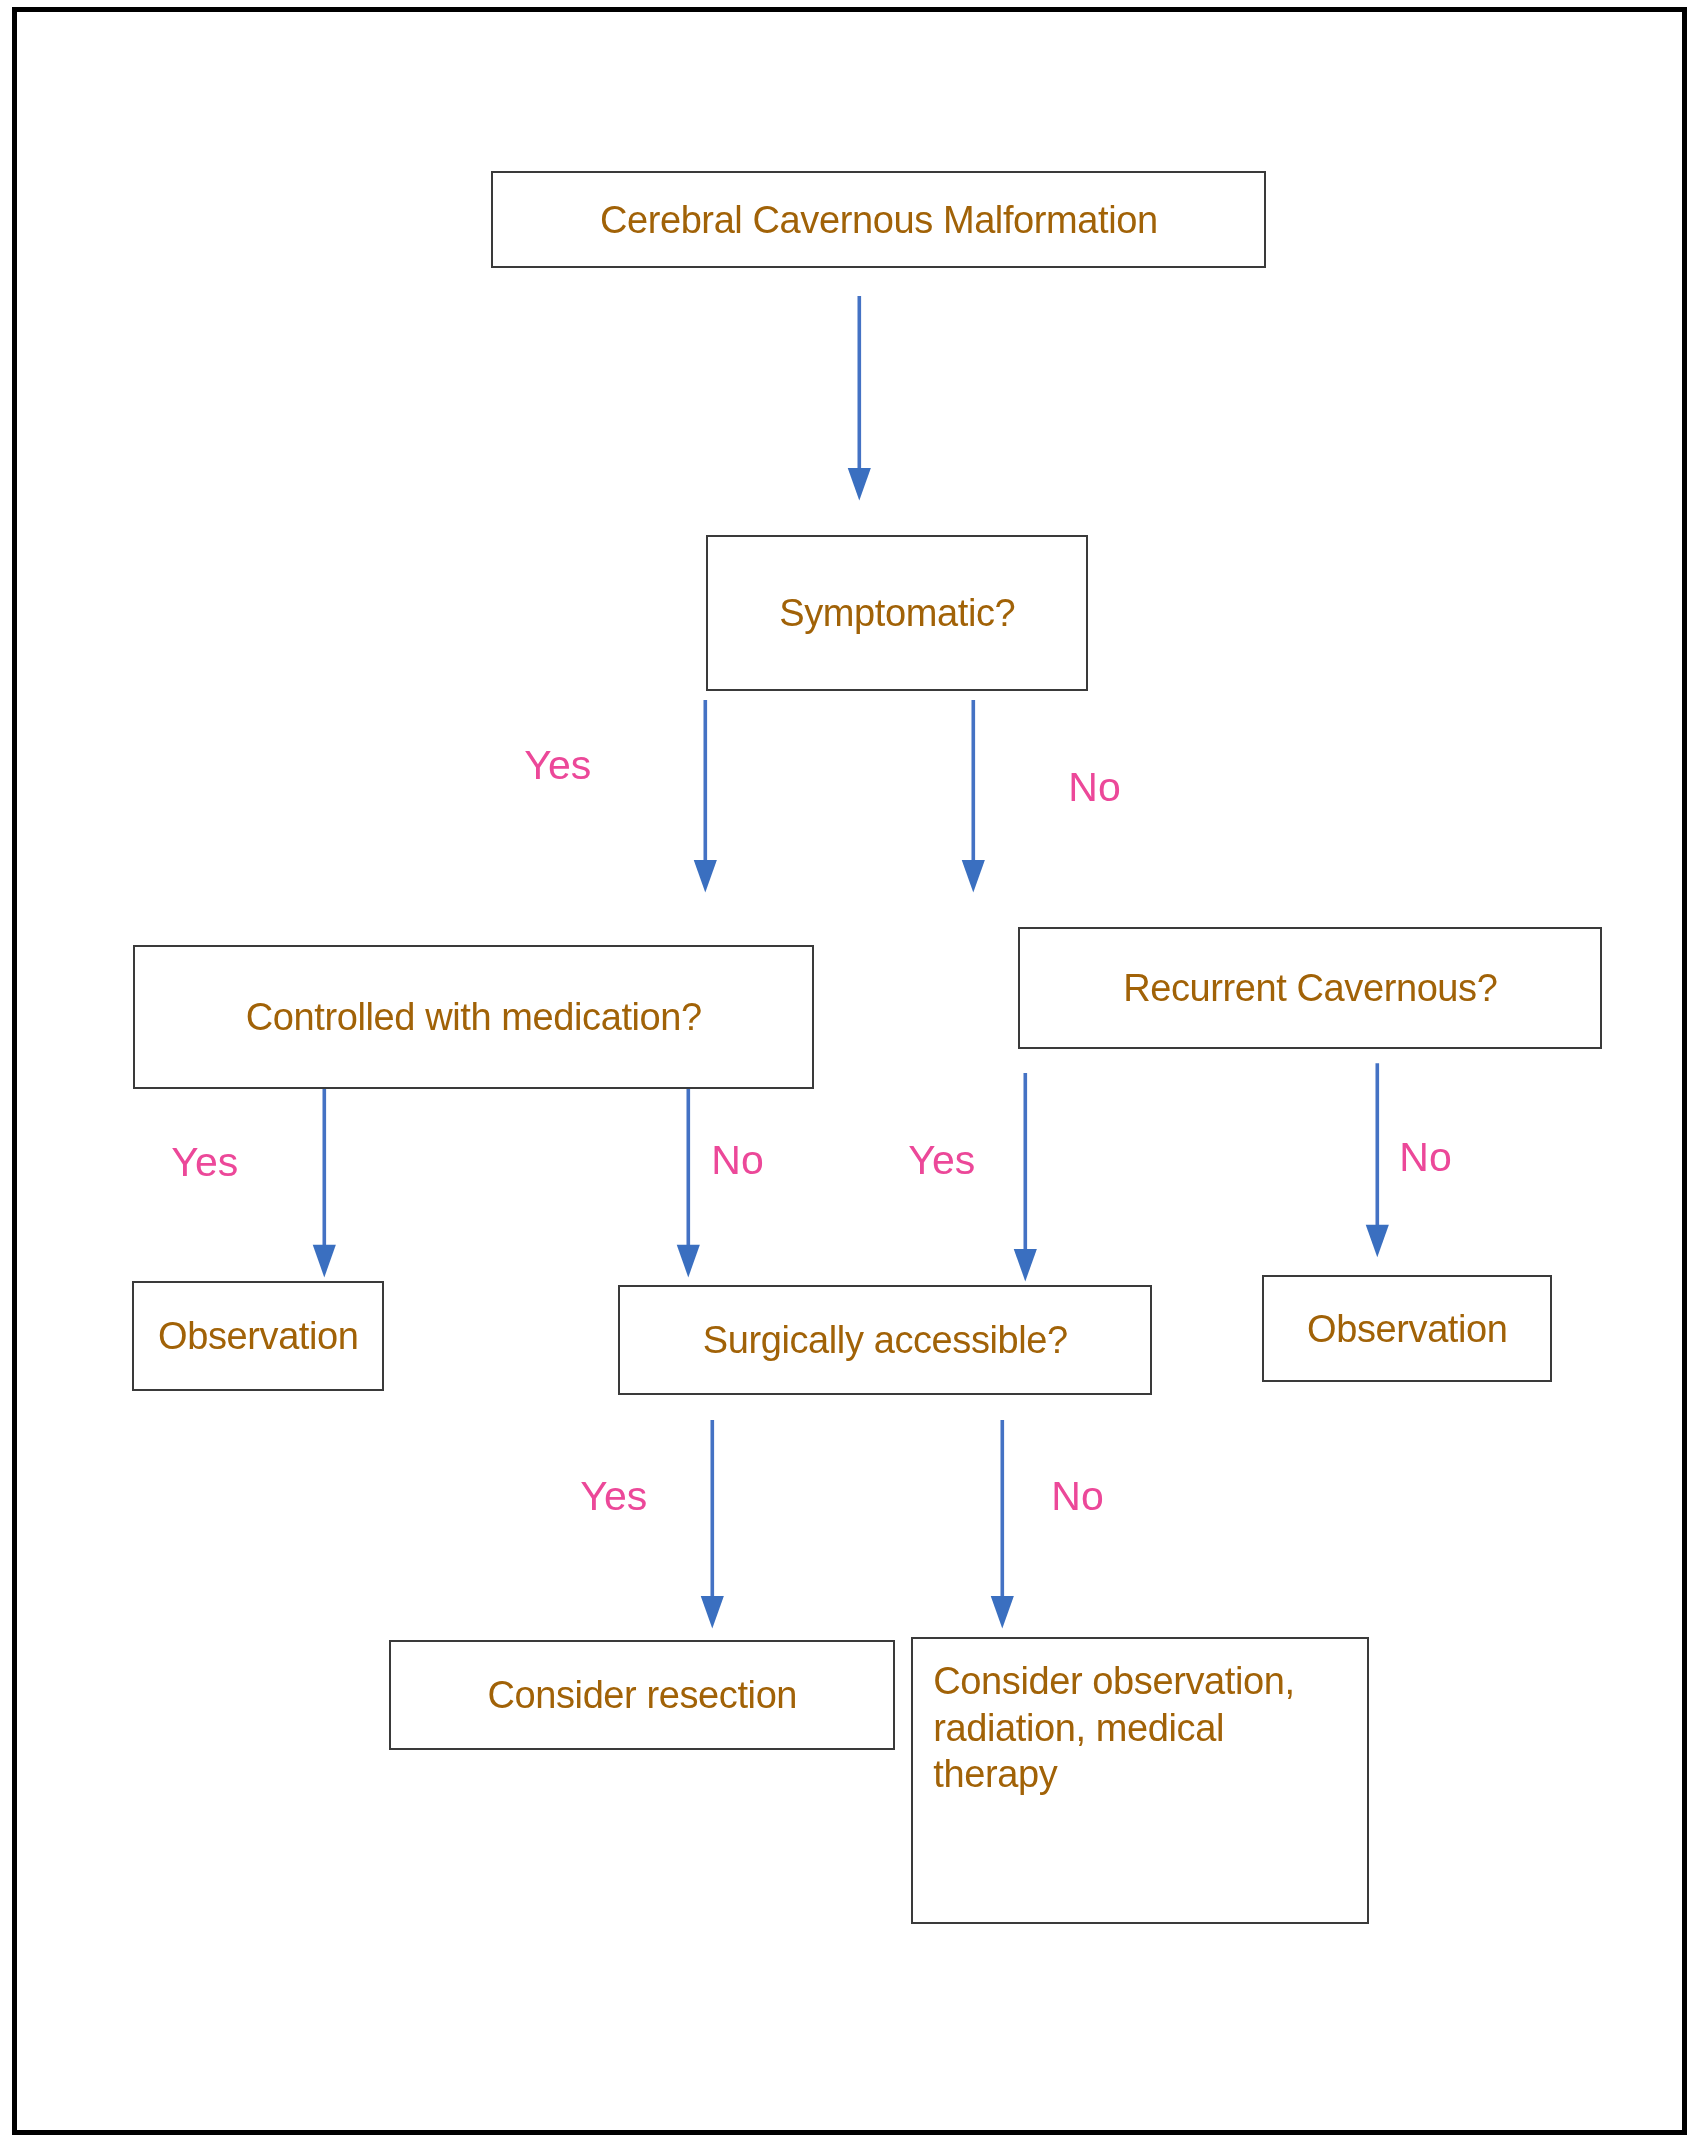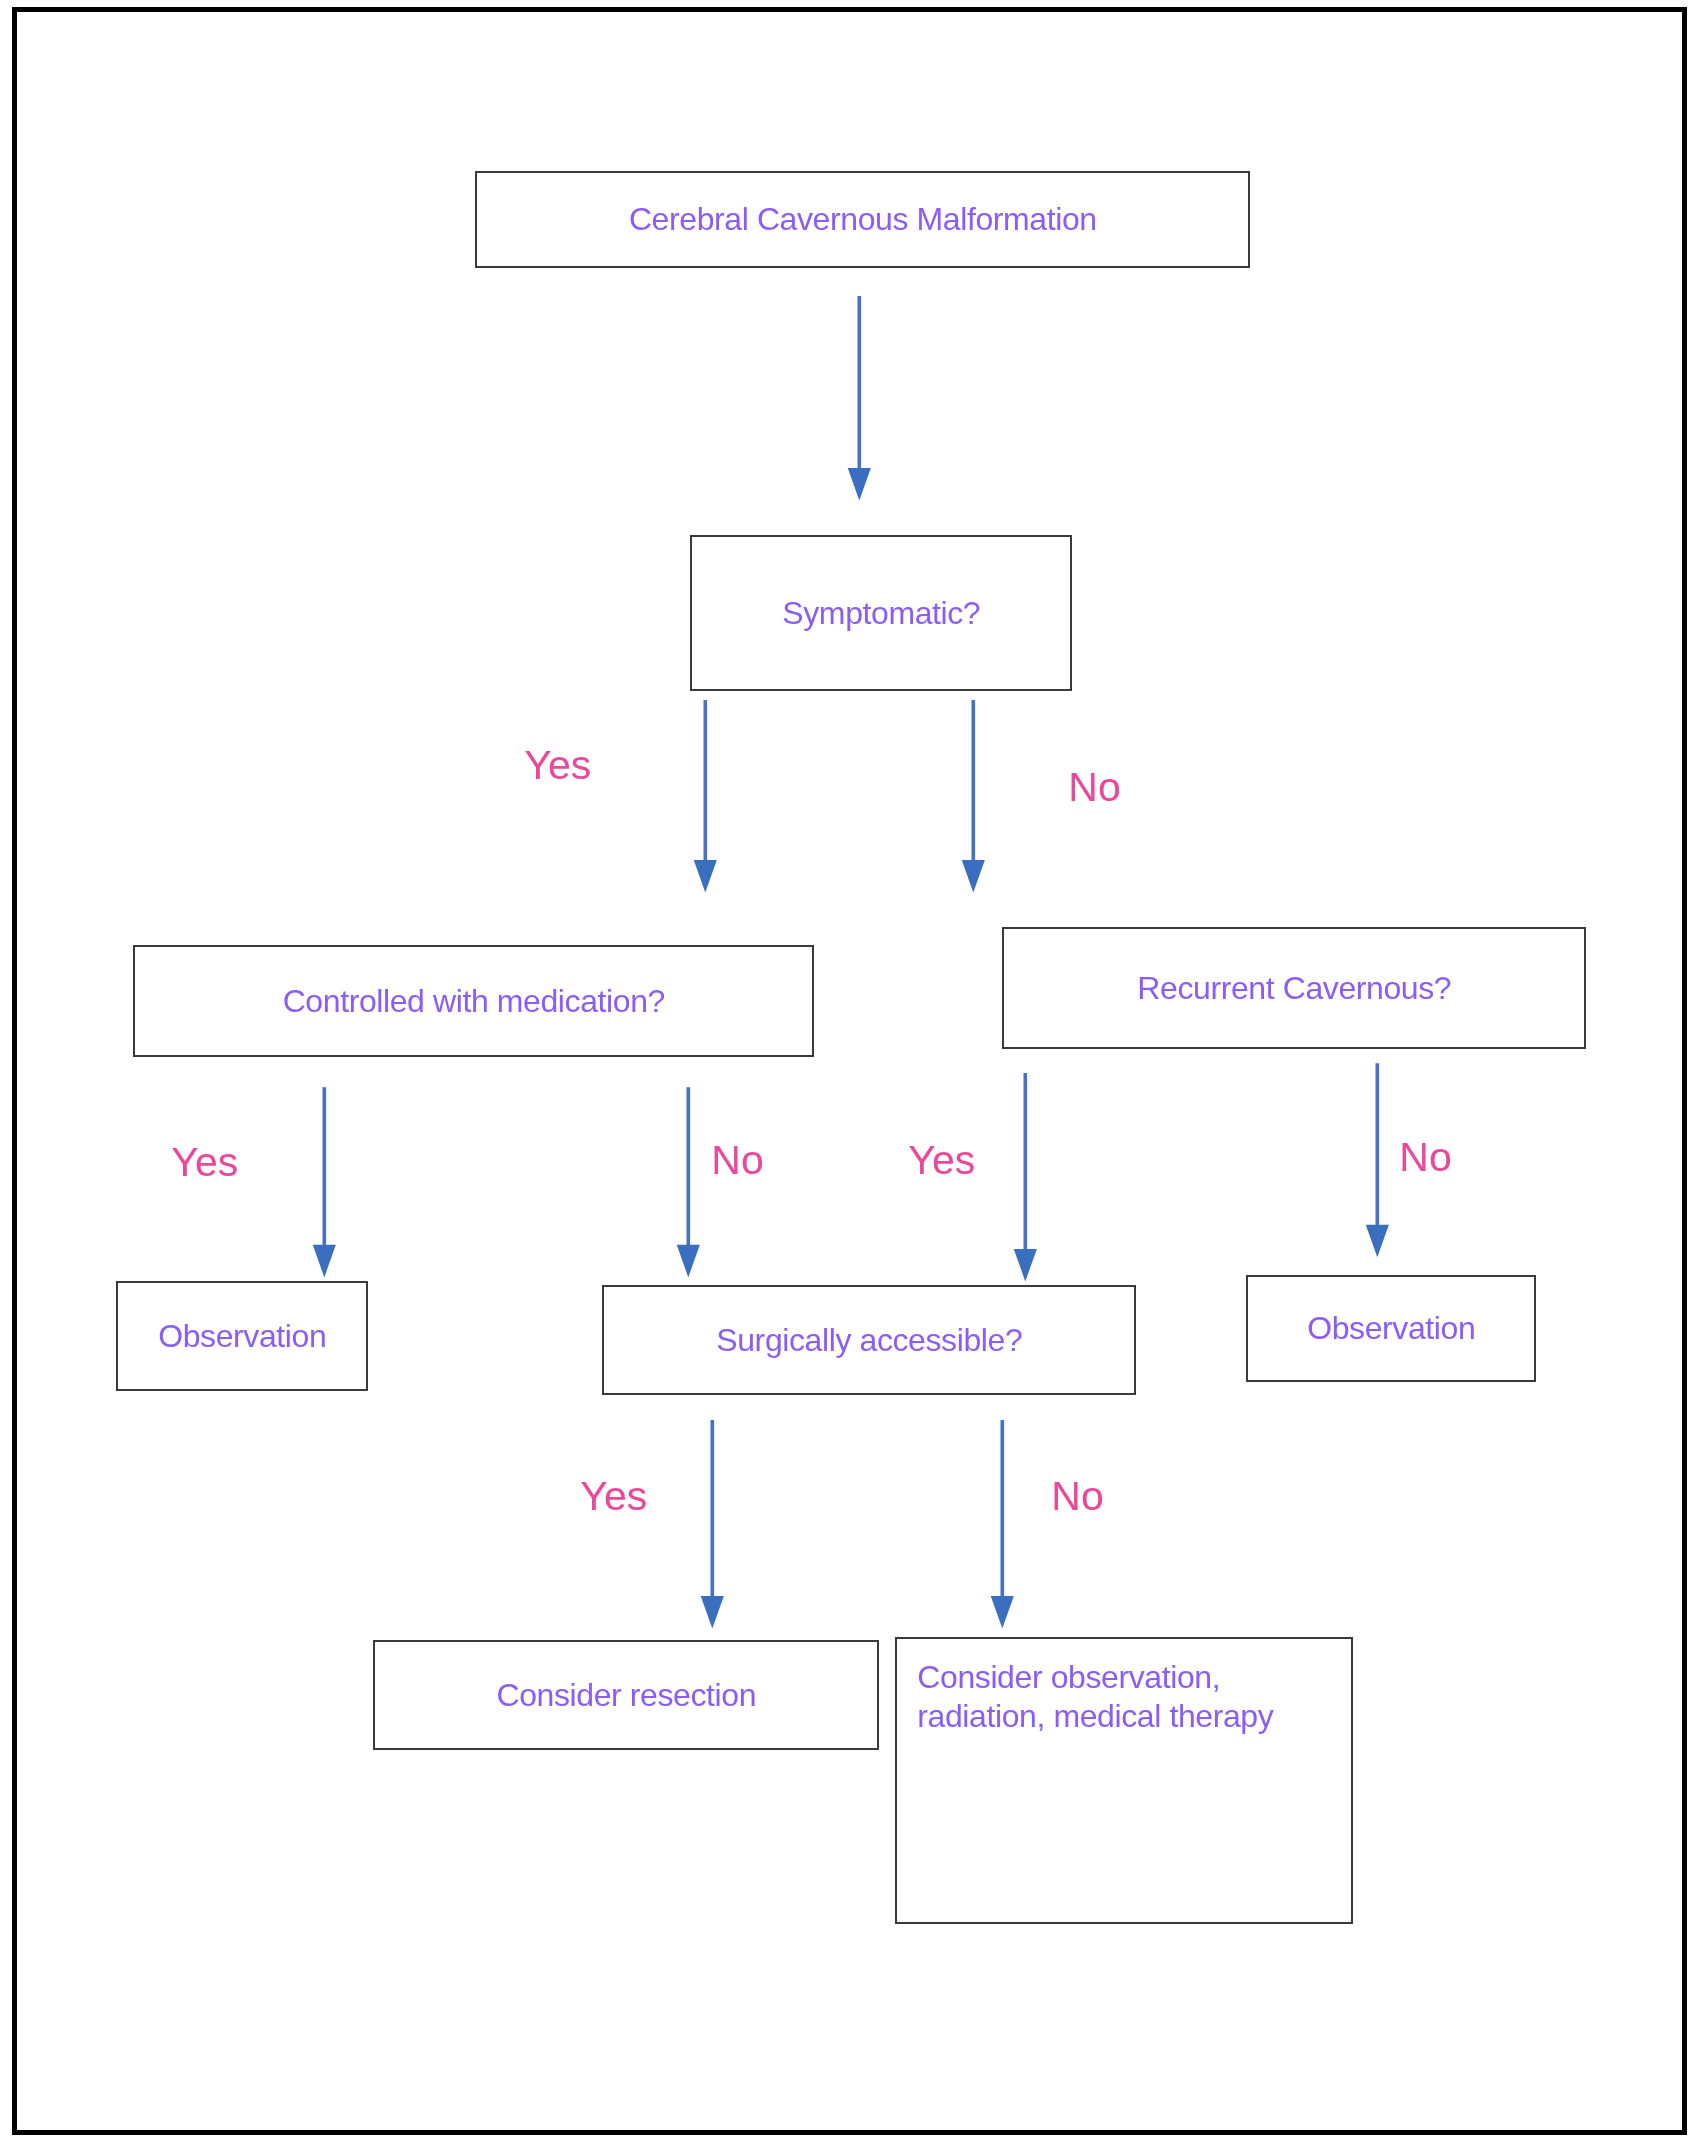--- a/index.html
+++ b/index.html
@@ -29,26 +29,27 @@
     background: #ffffff;
   }
   .node {
     position: absolute;
     border: 2.9px solid #3a3a3a;
     background: #ffffff;
     box-sizing: border-box;
     display: flex;
     align-items: center;
     justify-content: center;
-    color: #8b5cf6;
-    font-size: 32px;
+    color: #a16207;
+    font-size: 38px;
     line-height: 1.22;
     font-family: "Liberation Sans", sans-serif;
     letter-spacing: -0.4px;
     white-space: pre-line;
+    margin-left: 16px;
   }
   .node.leftalign {
     justify-content: flex-start;
     align-items: flex-start;
     text-align: left;
     padding: 19px 13px 12px 20px;
   }
   .edge-label {
     position: absolute;
     color: #ec4899;
@@ -147,21 +148,21 @@
     <div class="edge-label" style="left:1382px; top:1125px;">No</div>
 
     <div class="edge-label" style="left:563px; top:1464px;">Yes</div>
 
     <div class="edge-label" style="left:1034px; top:1464px;">No</div>
 
     <div class="node" style="left:458px; top:159px; width:775px; height:97px;">Cerebral Cavernous Malformation</div>
 
     <div class="node" style="left:673px; top:523px; width:382px; height:156px;">Symptomatic?</div>
 
-    <div class="node" style="left:116px; top:933px; width:681px; height:112px;">Controlled with medication?</div>
+    <div class="node" style="left:100px; top:933px; width:681px; height:144px;">Controlled with medication?</div>
 
     <div class="node" style="left:985px; top:915px; width:584px; height:122px;">Recurrent Cavernous?</div>
 
     <div class="node" style="left:99px; top:1269px; width:252px; height:110px;">Observation</div>
 
     <div class="node" style="left:585px; top:1273px; width:534px; height:110px;">Surgically accessible?</div>
 
     <div class="node" style="left:1229px; top:1263px; width:290px; height:107px;">Observation</div>
 
     <div class="node" style="left:356px; top:1628px; width:506px; height:110px;">Consider resection</div>

